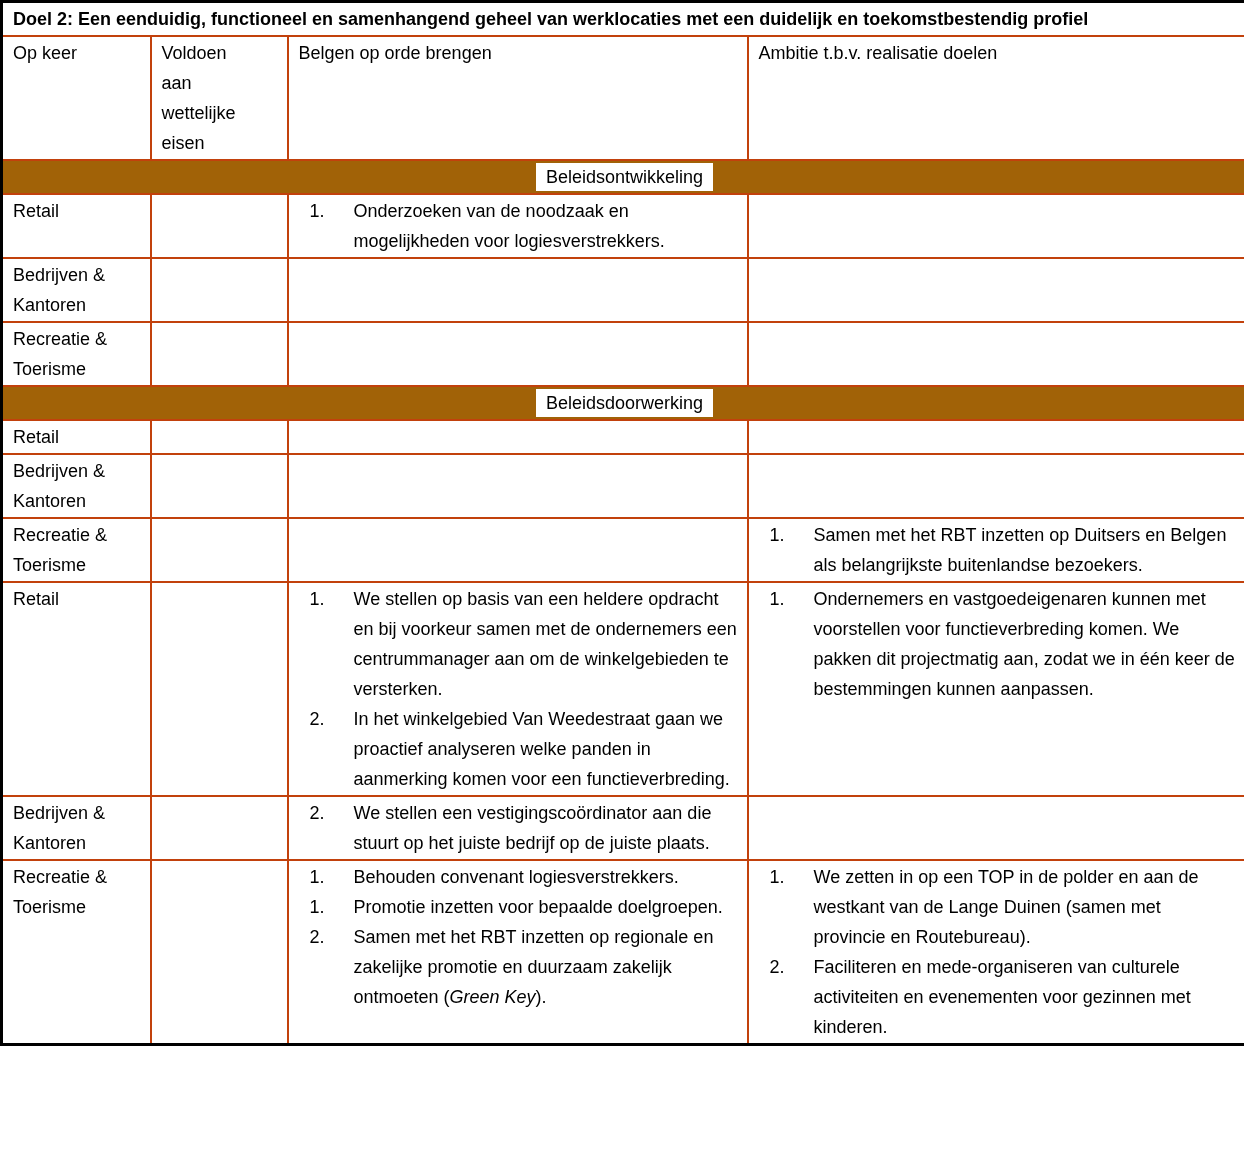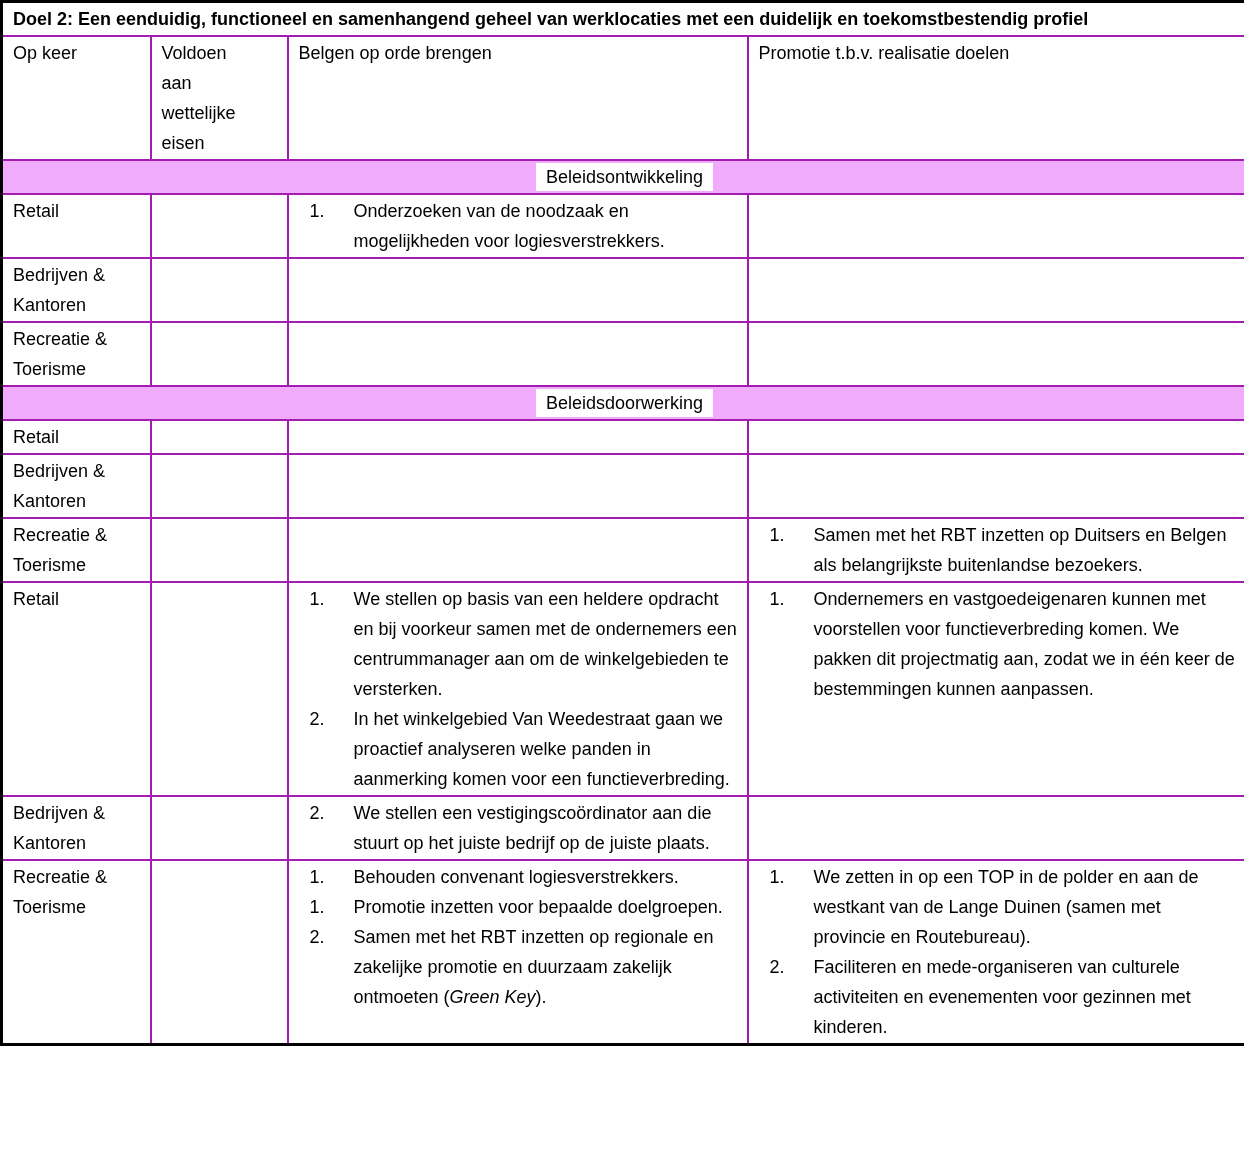--- a/index.html
+++ b/index.html
@@ -12,40 +12,40 @@
   .doc {
     width: 1244px;
   }
   table.policy {
     width: 1244px;
     table-layout: fixed;
     border-collapse: collapse;
     border: 3px solid #000000;
   }
   table.policy td {
-    border: 2px solid #a21caf;
+    border: 2px solid #c2410c;
     vertical-align: top;
     padding: 1px 8px 1px 10px;
     font-size: 18px;
     line-height: 30px;
     overflow: hidden;
   }
   
   td.title-cell {
     font-weight: bold;
     font-size: 19px;
     line-height: 24px;
     padding: 3px 10px;
   }
   
   .hdr { font-weight: normal; }
   .hdr-narrow { width: 92px; }
   
   td.section-cell {
-    background: #f0abfc;
+    background: #a16207;
     text-align: center;
     padding: 2px 0;
   }
   .section-label {
     display: inline-block;
     background: #ffffff;
     padding: 0 10px;
     line-height: 28px;
   }
   
@@ -80,21 +80,21 @@
       <td>
             <div class="hdr">Op keer</div>
           </td>
       <td>
             <div class="hdr hdr-narrow">Voldoen aan wettelijke eisen</div>
           </td>
       <td>
             <div class="hdr">Belgen op orde brengen</div>
           </td>
       <td>
-            <div class="hdr">Promotie t.b.v. realisatie doelen</div>
+            <div class="hdr">Ambitie t.b.v. realisatie doelen</div>
           </td>
     </tr>
 
     <tr>
       <td class="section-cell" colspan="4">
         <span class="section-label">Beleidsontwikkeling</span>
       </td>
     </tr>
 
     <tr>

